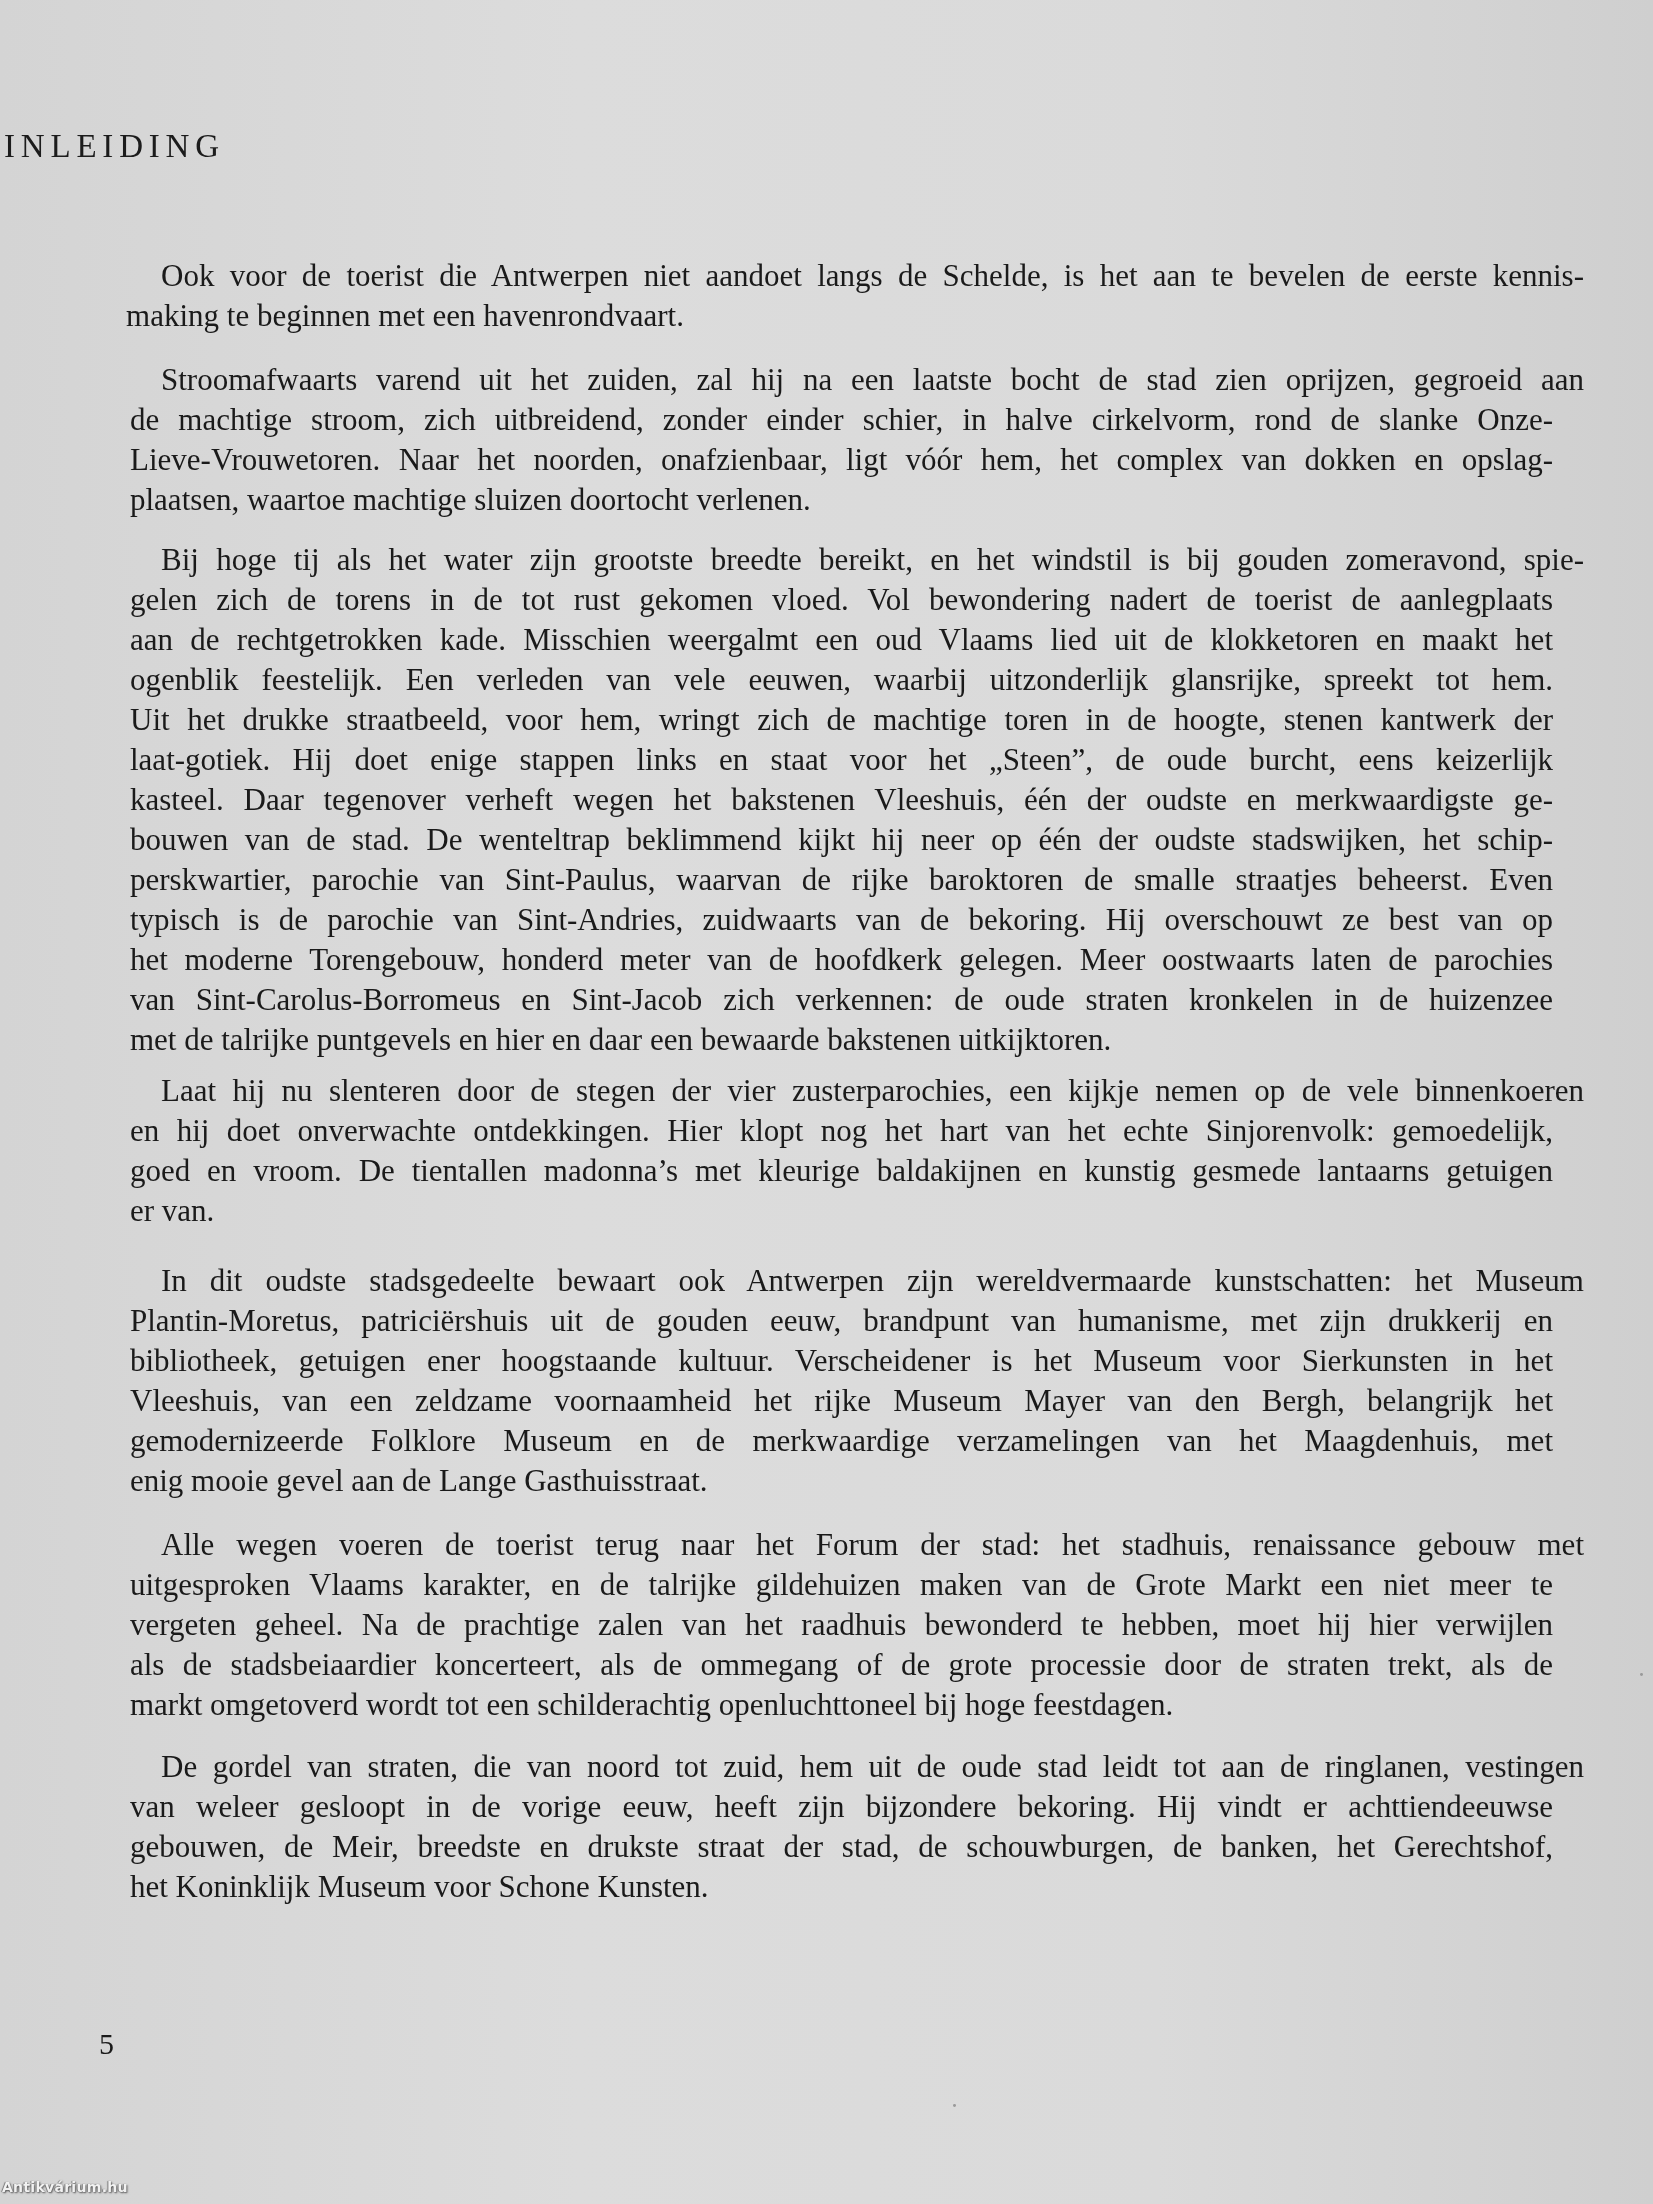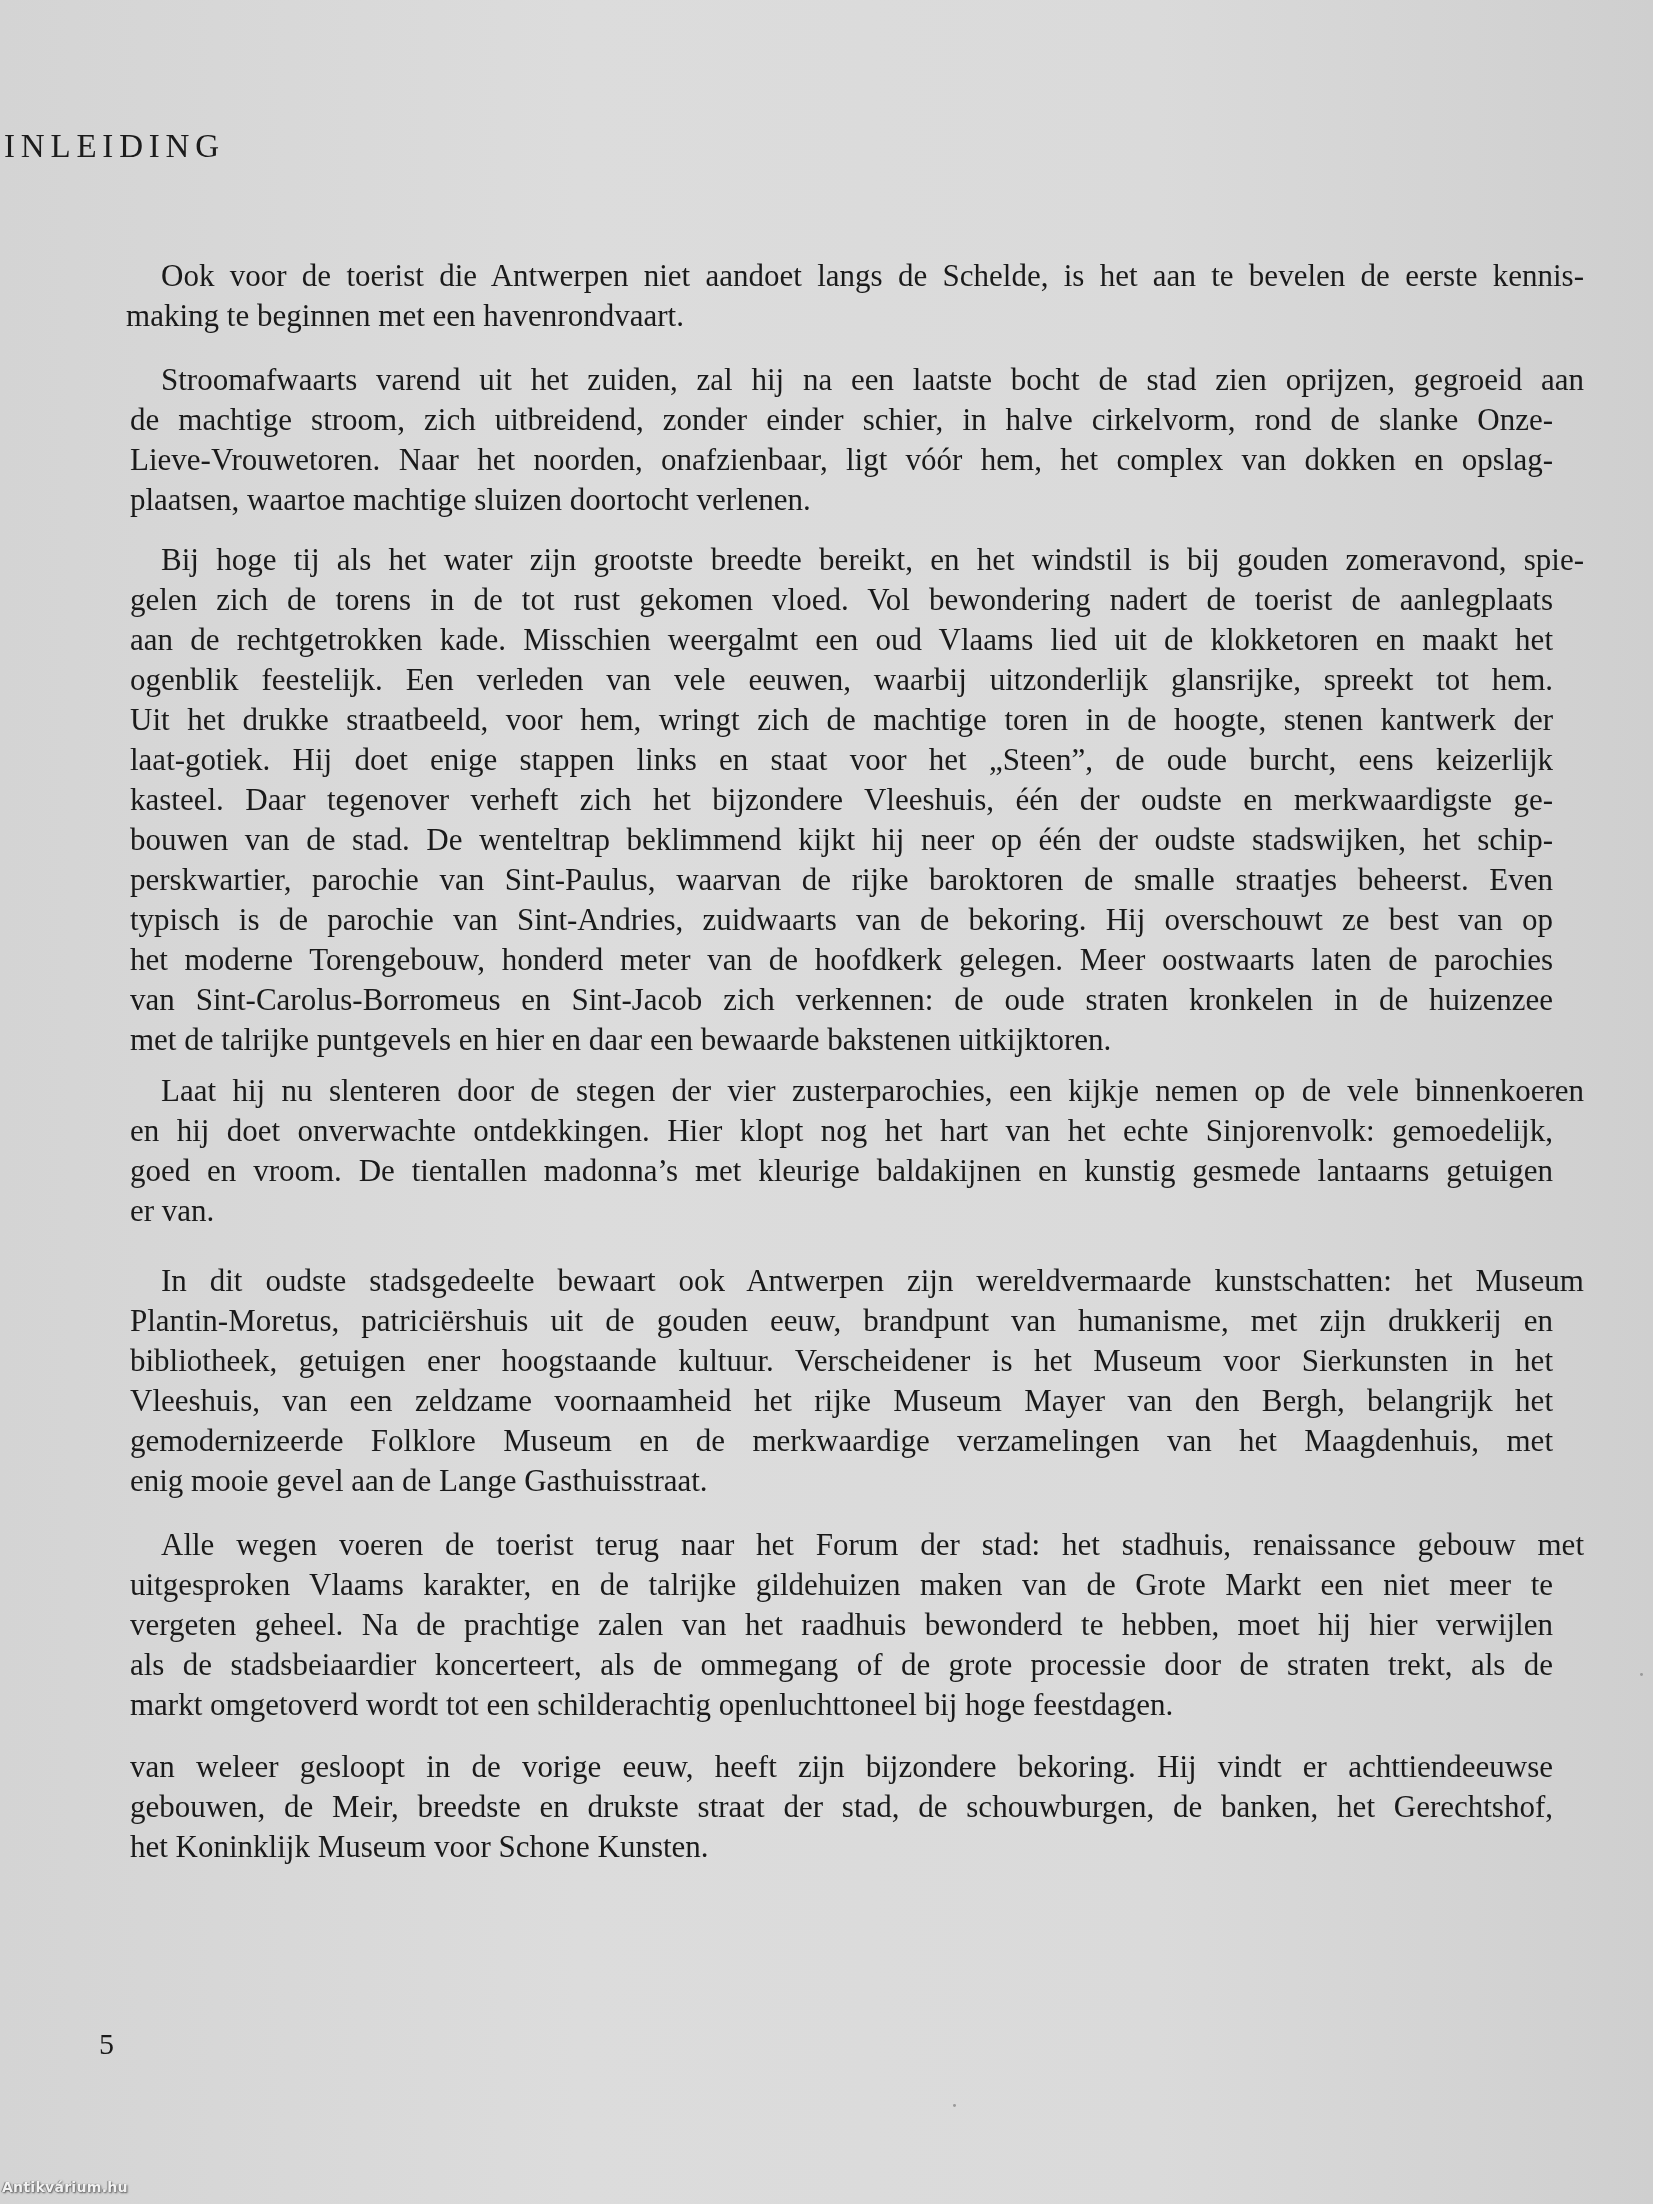--- a/index.html
+++ b/index.html
@@ -109,21 +109,21 @@
       <span class="line last" style="white-space: nowrap;">plaatsen, waartoe machtige sluizen doortocht verlenen.</span>
     </p>
 
     <p class="para" style="top:540px;">
       <span class="line first" style="white-space: normal; width: 1423px;">Bij hoge tij als het water zijn grootste breedte bereikt, en het windstil is bij gouden zomeravond, spie-</span>
       <span class="line" style="white-space: normal; width: 1423px;">gelen zich de torens in de tot rust gekomen vloed. Vol bewondering nadert de toerist de aanlegplaats</span>
       <span class="line" style="white-space: normal; width: 1423px;">aan de rechtgetrokken kade. Misschien weergalmt een oud Vlaams lied uit de klokketoren en maakt het</span>
       <span class="line" style="white-space: normal; width: 1423px;">ogenblik feestelijk. Een verleden van vele eeuwen, waarbij uitzonderlijk glansrijke, spreekt tot hem.</span>
       <span class="line" style="white-space: normal; width: 1423px;">Uit het drukke straatbeeld, voor hem, wringt zich de machtige toren in de hoogte, stenen kantwerk der</span>
       <span class="line" style="white-space: normal; width: 1423px;">laat-gotiek. Hij doet enige stappen links en staat voor het „Steen”, de oude burcht, eens keizerlijk</span>
-      <span class="line" style="white-space: normal; width: 1423px;">kasteel. Daar tegenover verheft zich het bijzondere Vleeshuis, één der oudste en merkwaardigste ge-</span>
+      <span class="line" style="white-space: normal; width: 1423px;">kasteel. Daar tegenover verheft wegen het bakstenen Vleeshuis, één der oudste en merkwaardigste ge-</span>
       <span class="line" style="white-space: normal; width: 1423px;">bouwen van de stad. De wenteltrap beklimmend kijkt hij neer op één der oudste stadswijken, het schip-</span>
       <span class="line" style="white-space: normal; width: 1423px;">perskwartier, parochie van Sint-Paulus, waarvan de rijke baroktoren de smalle straatjes beheerst. Even</span>
       <span class="line" style="white-space: normal; width: 1423px;">typisch is de parochie van Sint-Andries, zuidwaarts van de bekoring. Hij overschouwt ze best van op</span>
       <span class="line" style="white-space: normal; width: 1423px;">het moderne Torengebouw, honderd meter van de hoofdkerk gelegen. Meer oostwaarts laten de parochies</span>
       <span class="line" style="white-space: normal; width: 1423px;">van Sint-Carolus-Borromeus en Sint-Jacob zich verkennen: de oude straten kronkelen in de huizenzee</span>
       <span class="line last" style="white-space: nowrap;">met de talrijke puntgevels en hier en daar een bewaarde bakstenen uitkijktoren.</span>
     </p>
 
     <p class="para" style="top:1071px;">
       <span class="line first" style="white-space: normal; width: 1423px;">Laat hij nu slenteren door de stegen der vier zusterparochies, een kijkje nemen op de vele binnenkoeren</span>
@@ -143,20 +143,21 @@
 
     <p class="para" style="top:1525px;">
       <span class="line first" style="white-space: normal; width: 1423px;">Alle wegen voeren de toerist terug naar het Forum der stad: het stadhuis, renaissance gebouw met</span>
       <span class="line" style="white-space: normal; width: 1423px;">uitgesproken Vlaams karakter, en de talrijke gildehuizen maken van de Grote Markt een niet meer te</span>
       <span class="line" style="white-space: normal; width: 1423px;">vergeten geheel. Na de prachtige zalen van het raadhuis bewonderd te hebben, moet hij hier verwijlen</span>
       <span class="line" style="white-space: normal; width: 1423px;">als de stadsbeiaardier koncerteert, als de ommegang of de grote processie door de straten trekt, als de</span>
       <span class="line last" style="white-space: nowrap;">markt omgetoverd wordt tot een schilderachtig openluchttoneel bij hoge feestdagen.</span>
     </p>
 
     <p class="para" style="top:1747px;">
+      <span class="line first" style="white-space: normal; width: 1423px;">De gordel van straten, die van noord tot zuid, hem uit de oude stad leidt tot aan de ringlanen, vestingen</span>
       <span class="line" style="white-space: normal; width: 1423px;">van weleer gesloopt in de vorige eeuw, heeft zijn bijzondere bekoring. Hij vindt er achttiendeeuwse</span>
       <span class="line" style="white-space: normal; width: 1423px;">gebouwen, de Meir, breedste en drukste straat der stad, de schouwburgen, de banken, het Gerechtshof,</span>
       <span class="line last" style="white-space: nowrap;">het Koninklijk Museum voor Schone Kunsten.</span>
     </p>
 
   </div>
 
   <div class="page-number">5</div>
 
   <div class="speck" style="left:1640px; top:1673px;"></div>

